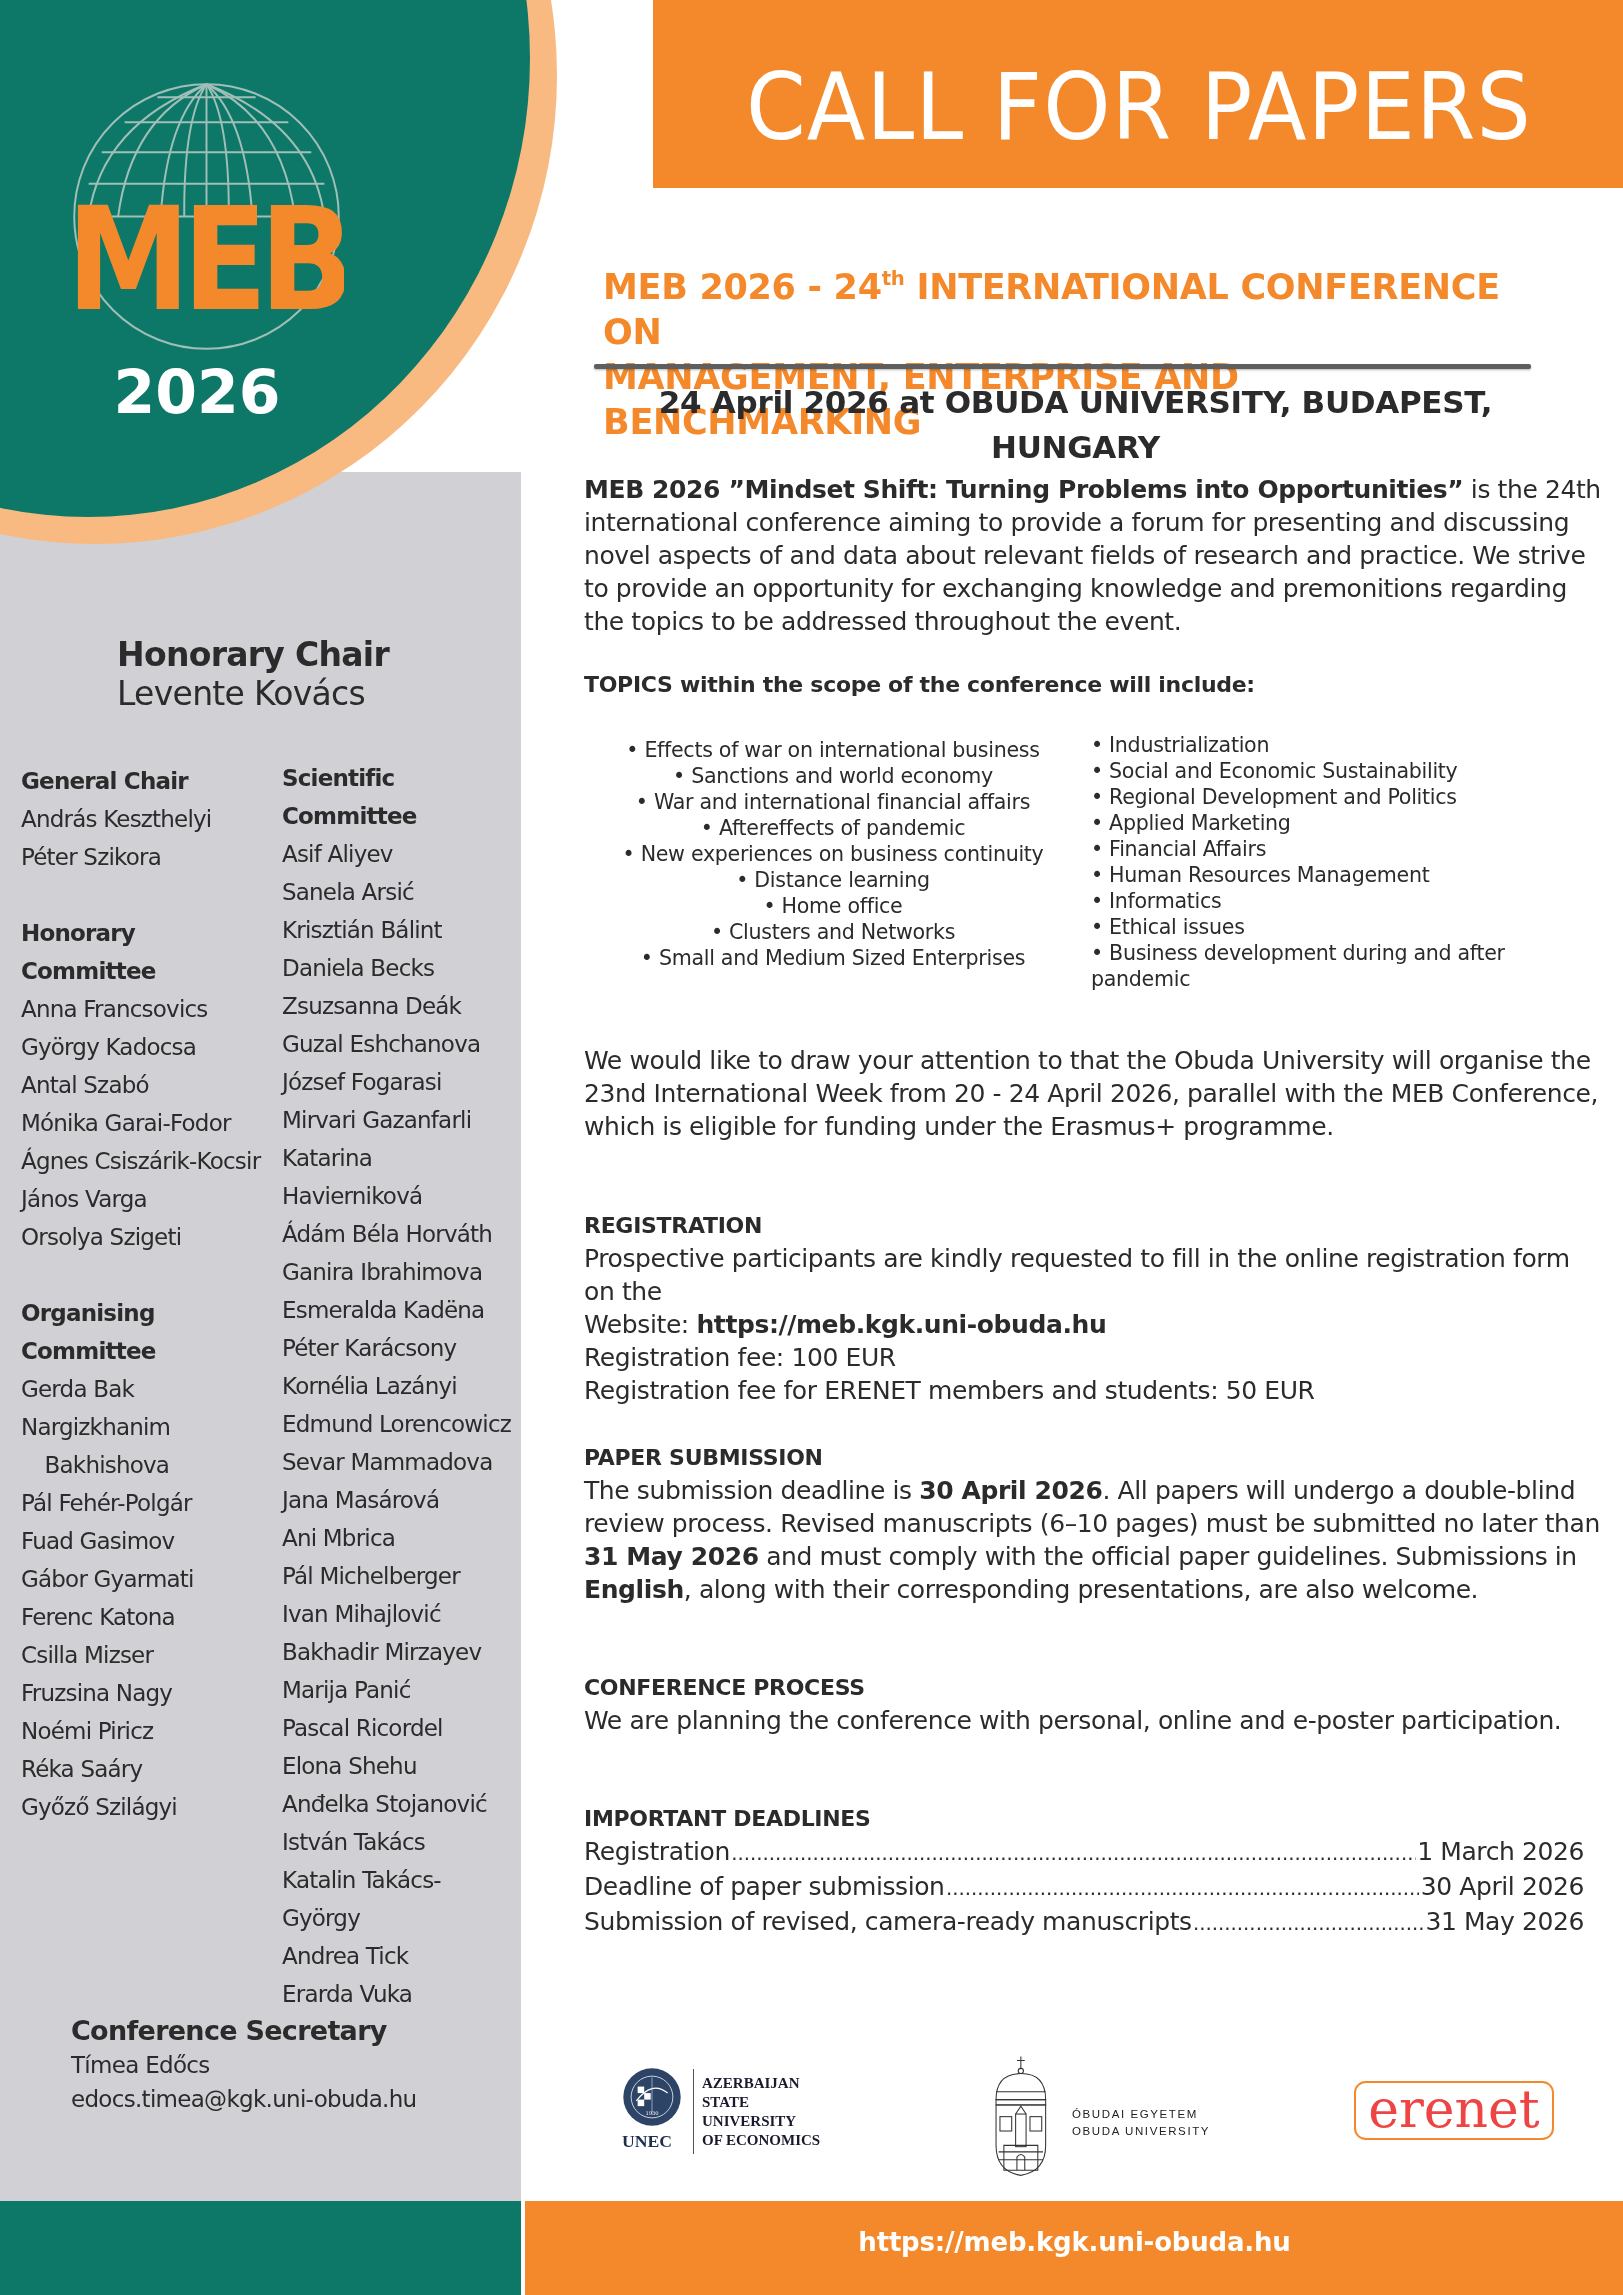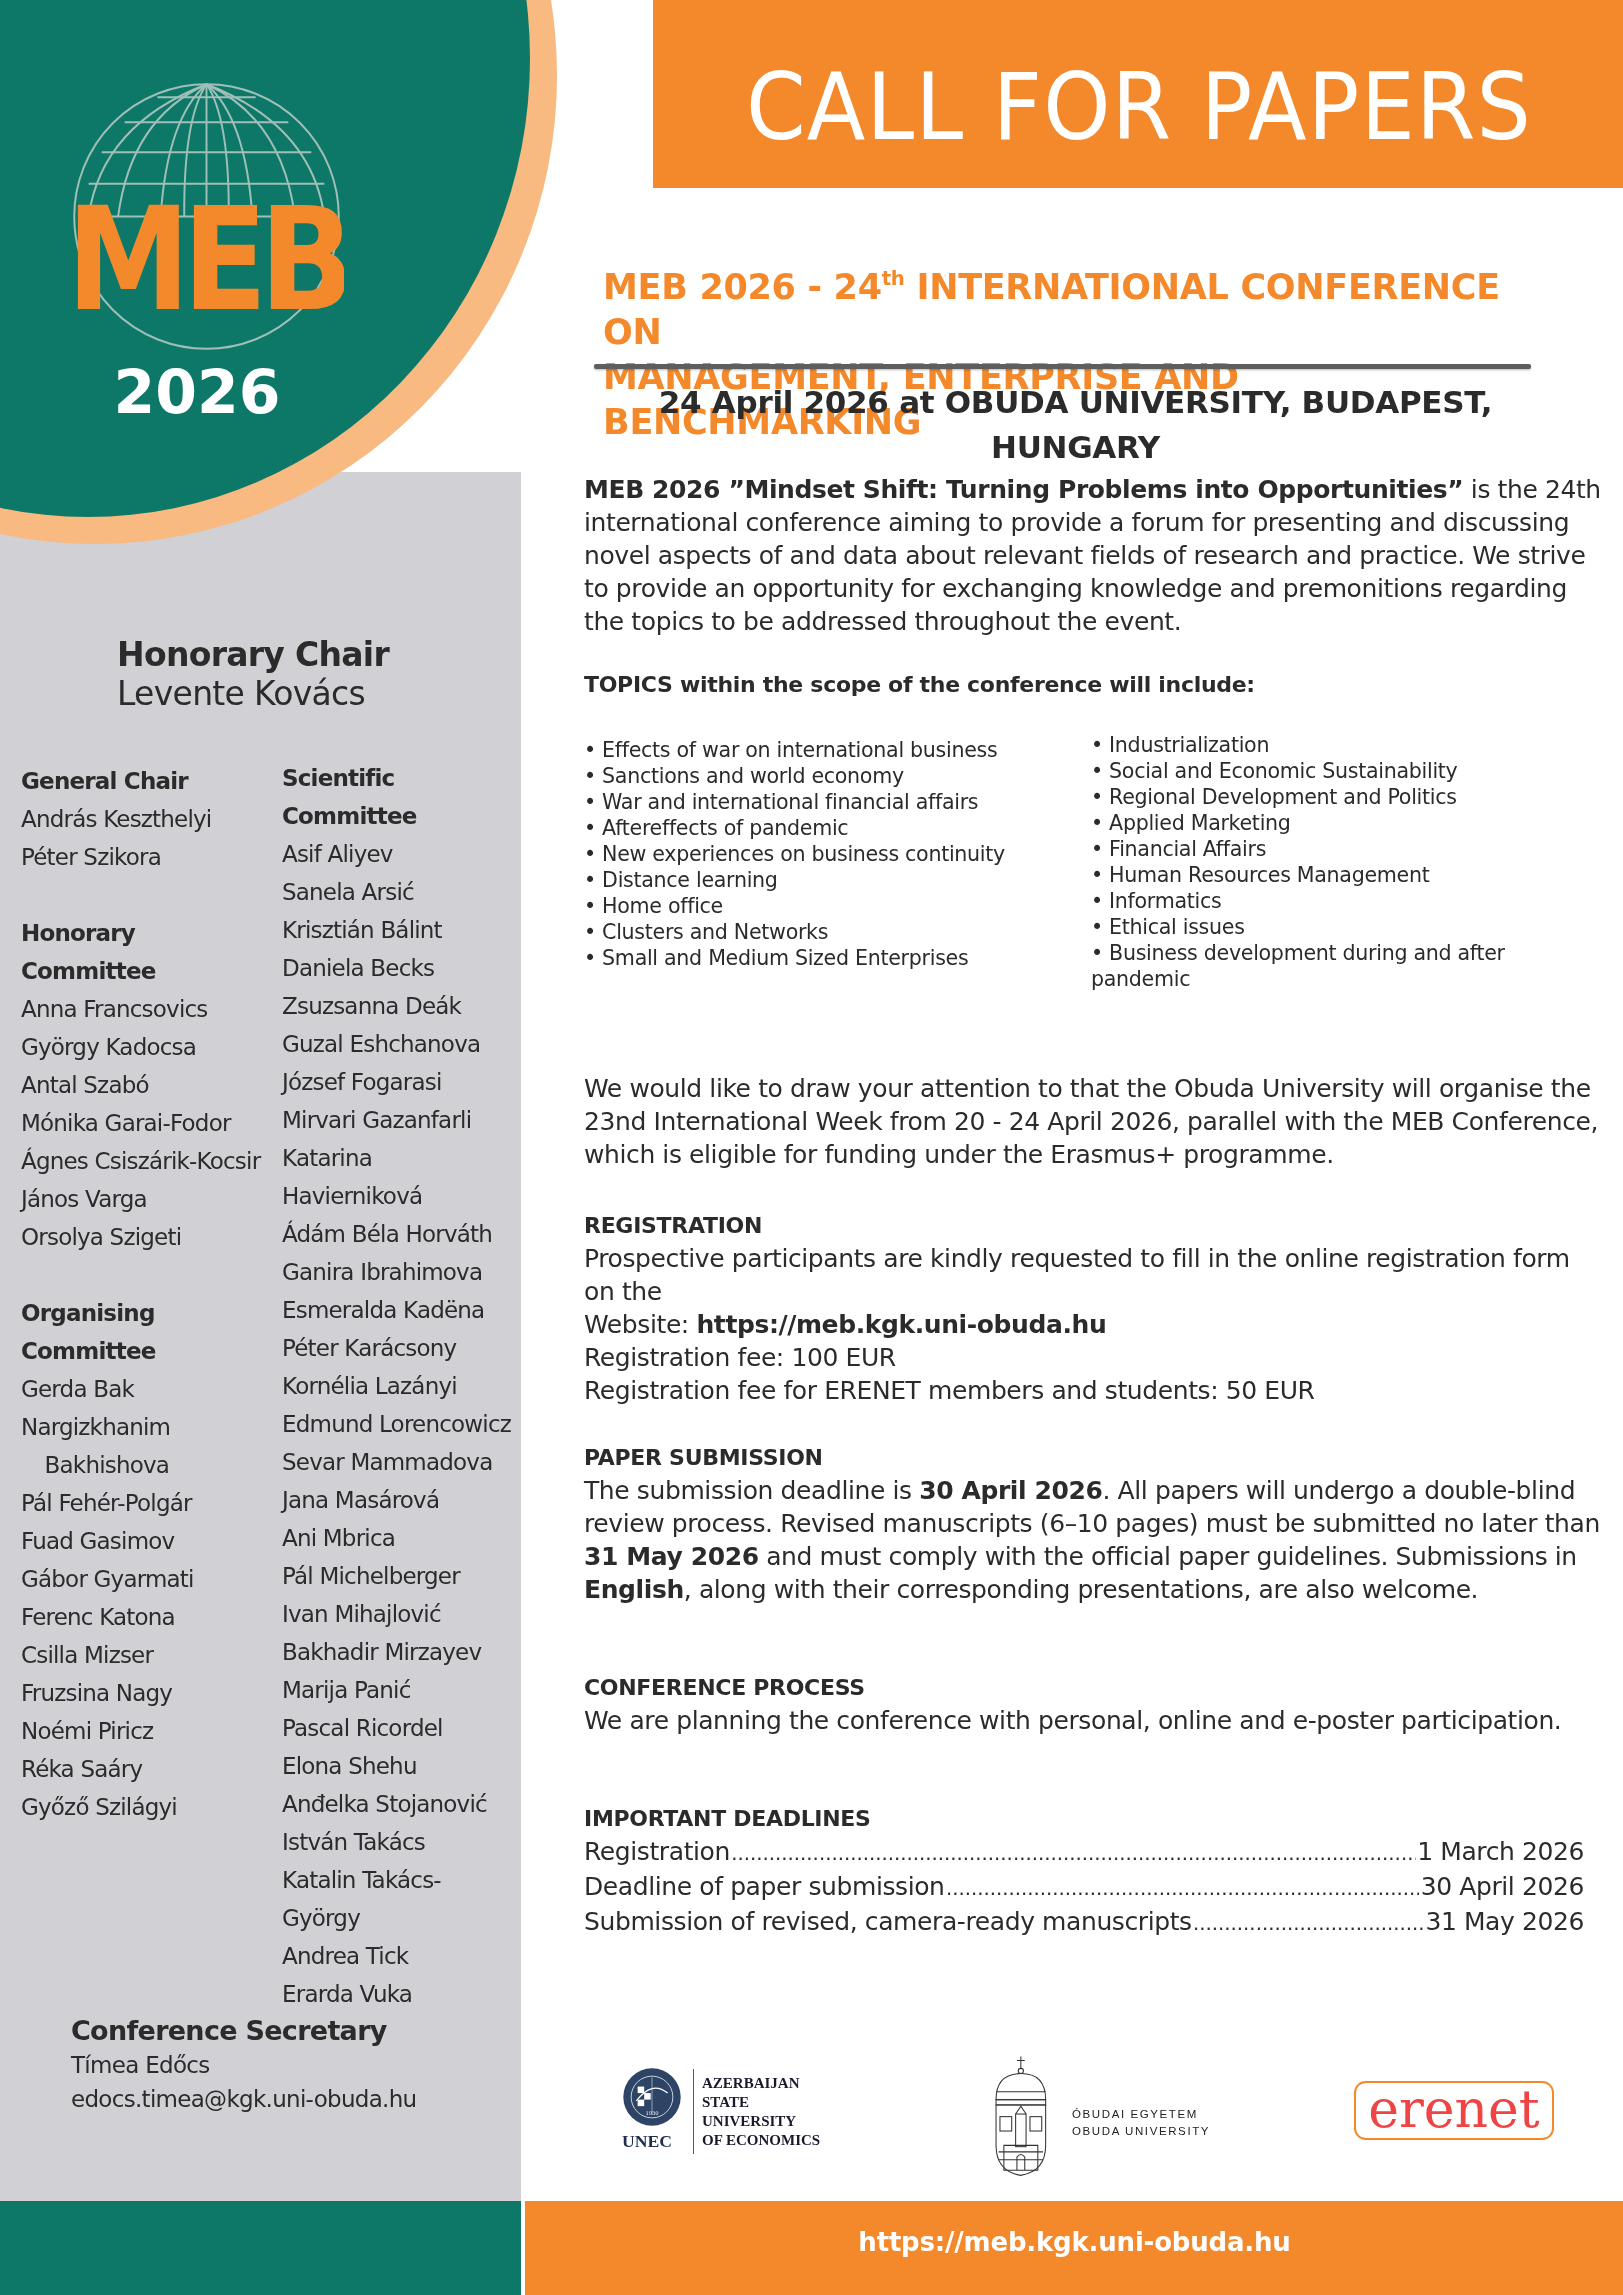--- a/index.html
+++ b/index.html
@@ -63,24 +63,24 @@
   
   .main { left: 584px; width: 1022px; font-family: "DejaVu Sans", sans-serif; }
   .para { font-size: 25px; line-height: 33px; color: #2b2b2b; letter-spacing: -0.4px; }
   .heading { font-size: 22px; font-weight: bold; line-height: 33px; color: #2b2b2b; letter-spacing: -0.3px; }
   .para b { font-weight: bold; }
 
   #intro { top: 473px; }
   #topics-heading { top: 668px; font-size: 22px; }
   .topic-list { margin: 0; padding: 0; list-style: none; font-size: 20.6px; line-height: 26px; color: #2b2b2b; letter-spacing: -0.3px; }
   .topic-list li::before { content: "\2022\00a0"; }
-  #topics-left { left: 584px; top: 737px; width: 498px; font-family: "DejaVu Sans", sans-serif; }
+  #topics-left { left: 584px; top: 737px; width: 498px; font-family: "DejaVu Sans", sans-serif; text-align: center; }
   #topics-right { left: 1091px; top: 732px; width: 472px; font-family: "DejaVu Sans", sans-serif; }
 
-  #erasmus { top: 1044px; margin-top: 28px; }
+  #erasmus { top: 1044px; }
   #registration { top: 1209px; }
   #paper-sub { top: 1441px; }
   #process { top: 1671px; }
   #deadlines { top: 1802px; }
 
   .dl-row { display: flex; font-size: 25px; line-height: 33px; color: #2b2b2b; letter-spacing: -0.4px; width: 1000px; }
   .dl-label { white-space: nowrap; }
   .dl-dots { flex: 1; overflow: hidden; white-space: nowrap; margin: 0 1.3px; }
   .dl-dots::after { content: "................................................................................................................................................................................................................................................"; letter-spacing: 0; font-size: 19.7px; }
   .dl-date { white-space: nowrap; }

